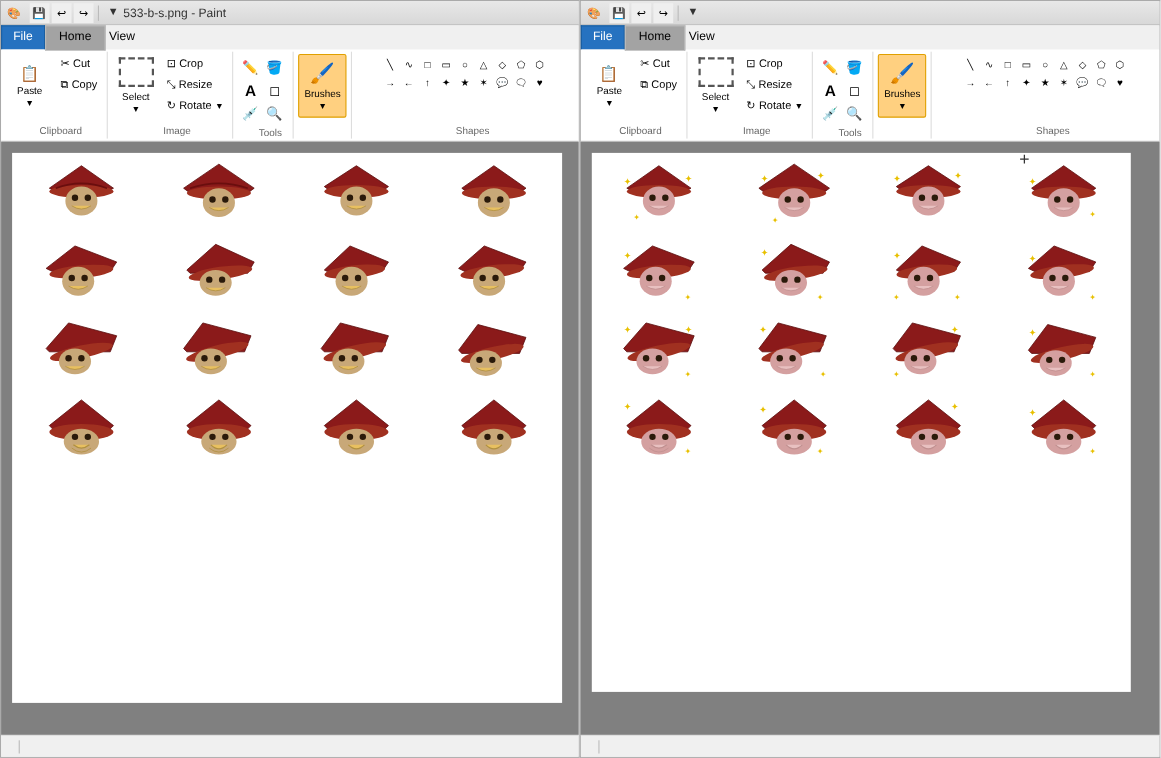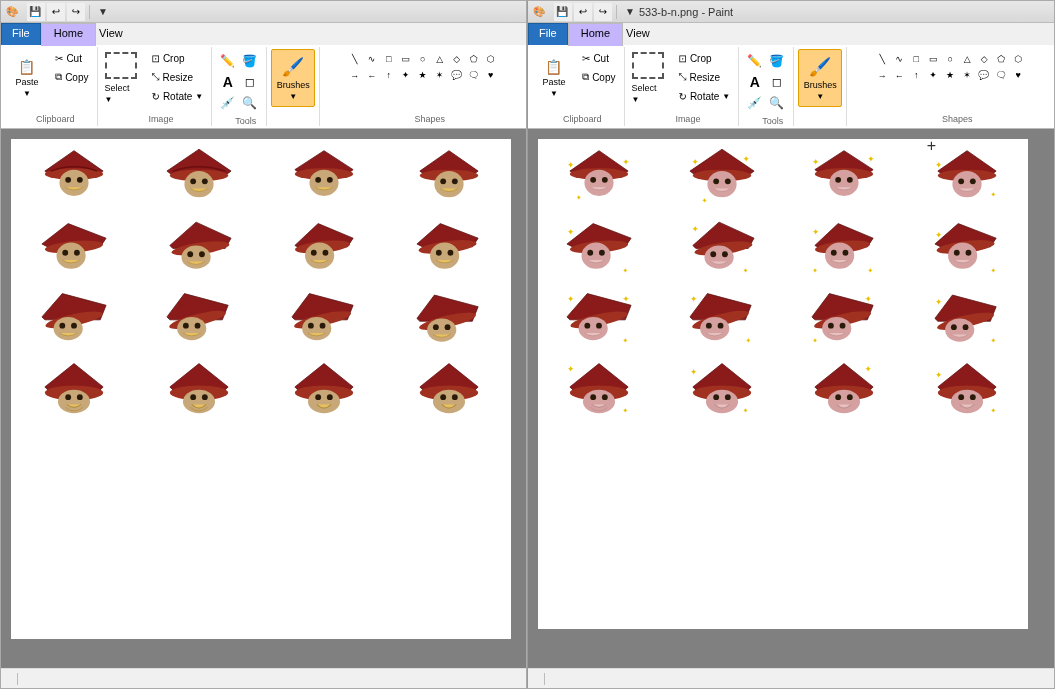--- a/index.html
+++ b/index.html
@@ -98,21 +98,21 @@
 
     .ribbon-tab {
       padding: 3px 12px;
       font-size: 11px;
       cursor: pointer;
       border: 1px solid transparent;
       border-bottom: none;
     }
 
     .ribbon-tab.active {
-      background: #c4b5fd;
+      background: #a3a3a3;
       border-color: #bbb;
       border-bottom-color: white;
       margin-bottom: -1px;
       z-index: 1;
     }
 
     .ribbon-tab.file {
       background: #2672c0;
       color: white;
       border-color: #1a5ea0;
@@ -295,21 +295,21 @@
       justify-content: center;
       font-size: 12px;
       cursor: pointer;
       border: 1px solid transparent;
       border-radius: 2px;
     }
 
     .select-btn-large {
       display: flex;
       flex-direction: column;
-      align-items: flex-start;
+      align-items: center;
       width: 44px;
       cursor: pointer;
     }
 
     .select-icon-box {
       width: 32px;
       height: 32px;
       border: 2px dashed #555;
       display: flex;
       align-items: center;
@@ -356,20 +356,21 @@
         <span class="title-icon">🎨</span>
       </div>
 
       <div class="quick-access" style="border:none;background:transparent;height:auto;padding:0;">
         <button class="qa-btn">💾</button>
         <button class="qa-btn">↩</button>
         <button class="qa-btn">↪</button>
         <span class="qa-separator"></span>
         <span class="qa-btn">▼</span>
       </div>
+      <span class="title-text">533-b-s.png - Paint</span>
     </div>
 
     <div class="ribbon-tabs">
       <div class="ribbon-tab file">File</div>
       <div class="ribbon-tab active">Home</div>
       <div class="ribbon-tab view-tab">View</div>
     </div>
 
     <div class="ribbon">
 
@@ -674,21 +675,20 @@
       <div class="title-icons">
         <span class="title-icon">🎨</span>
       </div>
       <div class="quick-access" style="border:none;background:transparent;height:auto;padding:0;">
         <button class="qa-btn">💾</button>
         <button class="qa-btn">↩</button>
         <button class="qa-btn">↪</button>
         <span class="qa-separator"></span>
         <span class="qa-btn">▼</span>
       </div>
-      <span class="title-text">533-b-n.png - Paint</span>
     </div>
 
     <div class="ribbon-tabs">
       <div class="ribbon-tab file">File</div>
       <div class="ribbon-tab active">Home</div>
       <div class="ribbon-tab view-tab">View</div>
     </div>
 
     <div class="ribbon right-panel-ribbon">
 

